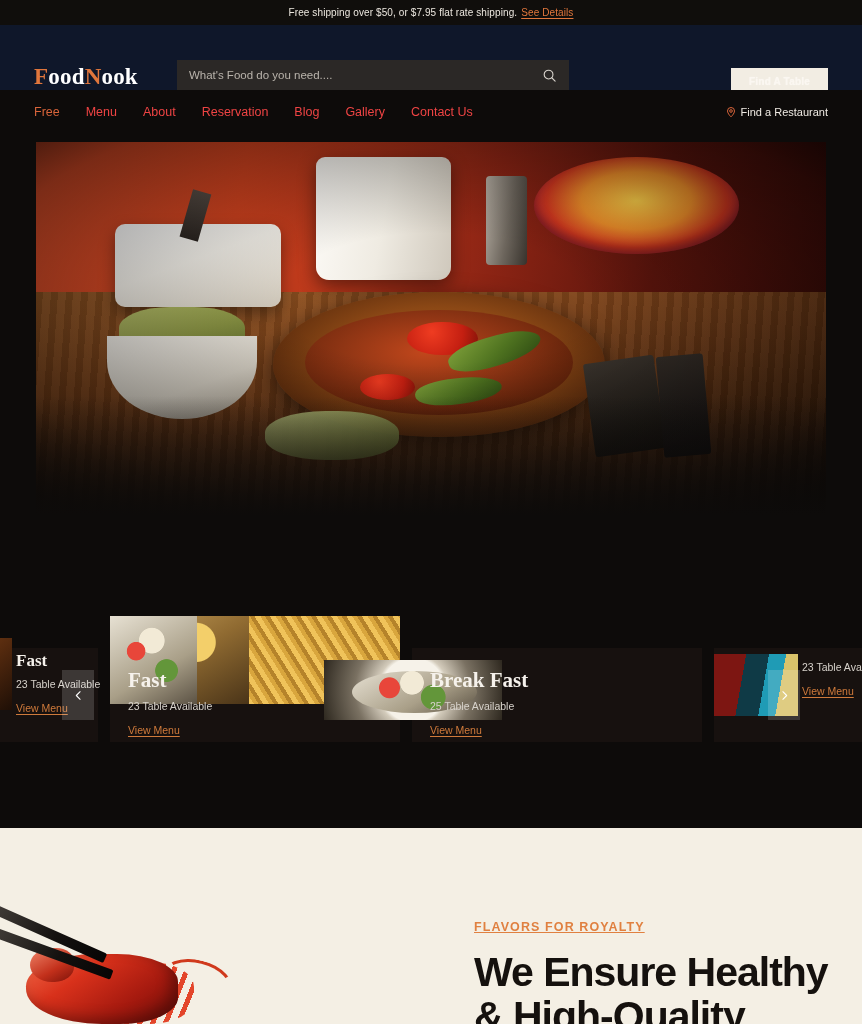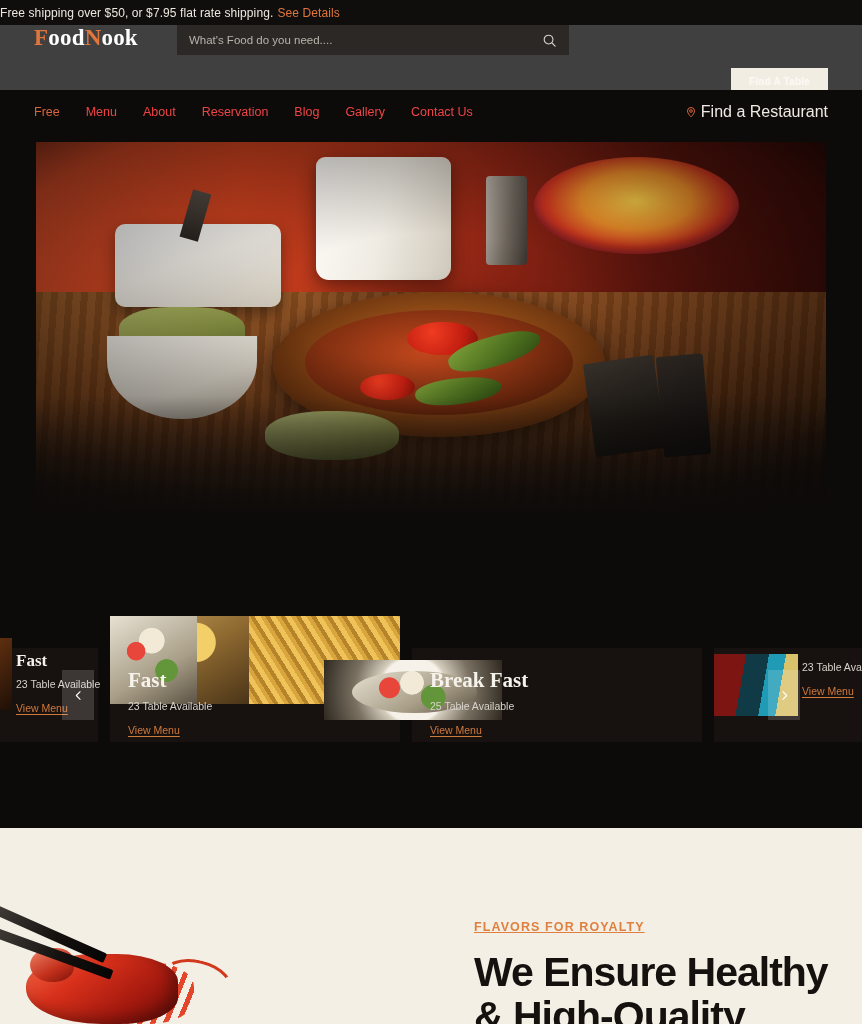--- a/index.html
+++ b/index.html
@@ -13,39 +13,40 @@
     -webkit-font-smoothing: antialiased;
   }
   .page { position: relative; width: 862px; height: 1024px; background: #0d0b0a; }
 
   
   .topbar {
     height: 25px;
     background: #100e0c;
     display: flex;
     align-items: center;
-    justify-content: flex-start;
-    font-size: 12px;
+    justify-content: center;
+    font-size: 10px;
     color: #e9e4dc;
     letter-spacing: .1px;
   }
   .topbar .tb-text { color: #ece7df; }
   .topbar .tb-link {
     color: #e0763c;
+    text-decoration: underline;
     text-underline-offset: 2px;
     margin-left: 4px;
     cursor: pointer;
   }
 
   
   .header {
     height: 65px;
-    background: #404040;
-    display: flex;
-    align-items: flex-start;
+    background: #0f172a;
+    display: flex;
+    align-items: flex-end;
     padding: 0 34px;
     position: relative;
   }
   .logo {
     font-family: "Liberation Serif", serif;
     font-size: 23px;
     font-weight: 700;
     color: #ffffff;
     letter-spacing: .2px;
     white-space: nowrap;
@@ -111,21 +112,21 @@
     white-space: nowrap;
   }
   .nav-link.active { color: #d8643a; }
 
   .find-restaurant {
     position: absolute;
     right: 34px;
     display: flex;
     align-items: center;
     gap: 4px;
-    font-size: 16px;
+    font-size: 11px;
     color: #efeae3;
     cursor: pointer;
   }
   .pin-icon { width: 12px; height: 12px; flex: 0 0 auto; }
 
   
   .hero {
     position: absolute;
     left: 36px;
     top: 142px;

